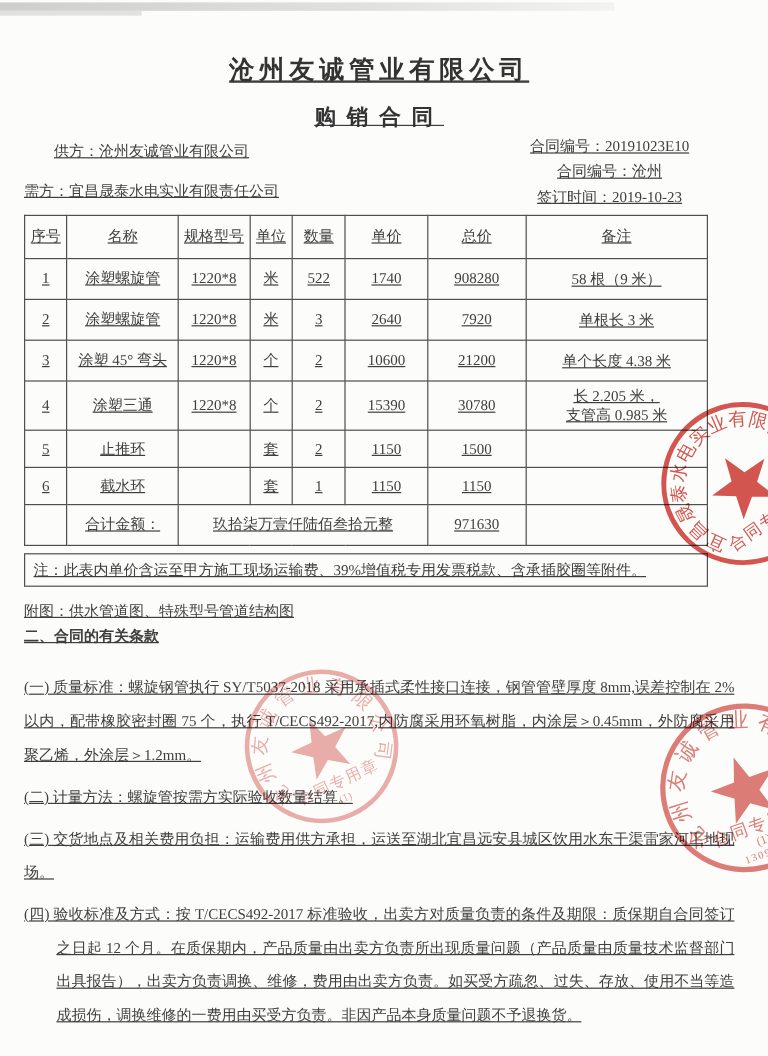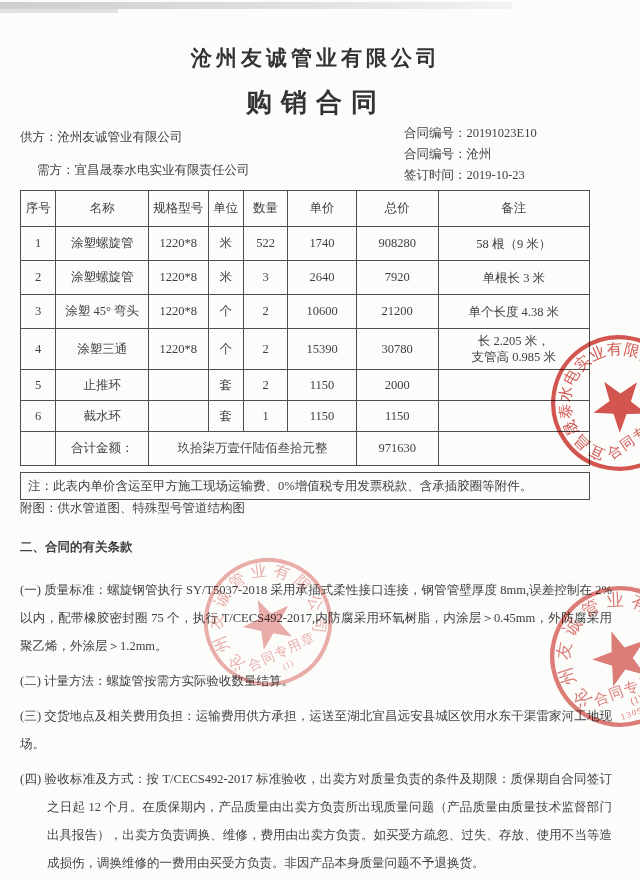--- a/index.html
+++ b/index.html
@@ -1,52 +1,52 @@
 <!DOCTYPE html>
 <html><head>
 <meta charset="utf-8">
 <style>
   html,body{margin:0;padding:0;}
   body{width:640px;height:880px;overflow:hidden;background:#e9e9e9;}
   .page{position:relative;width:640px;height:880px;overflow:hidden;
         background:#fcfcfb;color:#3f3f3f;
-        font-family:"Liberation Serif","DejaVu Serif",serif;font-size:12.5px;}
+        font-family:"Liberation Serif","DejaVu Serif",serif;font-size:12.5px;text-decoration:underline;}
   .scan-top{position:absolute;top:2px;left:0;width:80%;height:7px;
         background:linear-gradient(to right,#c6c6c6,#dcdcdc 60%,#f1f1f1);opacity:.85;}
   .scan-top2{position:absolute;top:9px;left:0;width:118px;height:4px;background:#dadada;opacity:.8;}
 
   .content{position:relative;padding:0 28px 0 20px;}
 
   .title{margin-top:44px;text-align:center;font-size:21px;font-weight:600;
          letter-spacing:4px;color:#333;}
-  .subtitle{margin-top:13px;text-align:center;font-size:26px;font-weight:600;
+  .subtitle{margin-top:13px;text-align:center;font-size:18px;font-weight:600;
          letter-spacing:9px;color:#333;}
 
-  .info-row{display:flex;justify-content:space-between;margin-top:8px;}
+  .info-row{display:flex;justify-content:space-between;margin-top:8px;text-align:center;}
   .info-left .line{line-height:18px;}
-  .info-left .line + .line{margin-top:15px;margin-left:17px;}
+  .info-left .line + .line{margin-top:15px;}
   .info-right{margin-top:-5px;width:208px;}
   .info-right .line{line-height:21px;}
 
   .sec-title{margin-top:7px;font-weight:700;}
 
   table.goods{border-collapse:collapse;width:570px;margin-top:4px;table-layout:fixed;}
   table.goods th,table.goods td{border:1px solid #4f4f4f;text-align:center;
         padding:2px 3px;font-weight:normal;vertical-align:middle;}
   table.goods th{height:31px;}
   table.goods td{height:29px;}
   tr.row-4 td{height:36px;}
   tr.row-5 td,tr.row-6 td{height:26px;}
   td.remark-cell{white-space:pre-line;line-height:16px;}
   .c-no{width:35px;}.c-name{width:92px;}.c-spec{width:59px;}.c-unit{width:35px;}
   .c-qty{width:44px;}.c-price{width:68px;}.c-total{width:81px;}.c-remark{width:150px;}
 
   .note-box{width:554px;border:1px solid #4f4f4f;margin-top:6px;padding:5px 7px;line-height:16px;}
 
-  .attach{margin-top:0;}
+  .attach{margin-top:12px;}
   .clauses{margin-top:20px;}
   .clauses p{margin:0 0 7px 0;line-height:28px;text-align:justify;}
   .clauses p.hang{padding-left:27px;text-indent:-27px;}
 
   .stamp{position:absolute;mix-blend-mode:multiply;pointer-events:none;}
   .stamp svg{display:block;width:100%;height:100%;}
   .stamp-buyer{left:549px;top:333px;width:140px;height:140px;
         transform:rotate(-35deg);opacity:.88;}
   .stamp-light{left:202px;top:556px;width:132px;height:132px;
         transform:rotate(-25deg);opacity:.42;}
@@ -156,21 +156,21 @@
         <td class="remark-cell">长 2.205 米，
 支管高 0.985 米</td>
       </tr>
       <tr class="row-5">
         <td>5</td>
         <td>止推环</td>
         <td></td>
         <td>套</td>
         <td>2</td>
         <td>1150</td>
-        <td>2000</td>
+        <td>1500</td>
         <td class="remark-cell"></td>
       </tr>
       <tr class="row-6">
         <td>6</td>
         <td>截水环</td>
         <td></td>
         <td>套</td>
         <td>1</td>
         <td>1150</td>
         <td>1150</td>
@@ -179,24 +179,24 @@
       <tr>
         <td></td>
         <td>合计金额：</td>
         <td colspan="4">玖拾柒万壹仟陆佰叁拾元整</td>
         <td>971630</td>
         <td></td>
       </tr>
     </tbody>
       </table>
 
-    <div class="note-box">注：此表内单价含运至甲方施工现场运输费、0%增值税专用发票税款、含承插胶圈等附件。</div>
+    <div class="note-box">注：此表内单价含运至甲方施工现场运输费、39%增值税专用发票税款、含承插胶圈等附件。</div>
 
     <div class="attach">附图：供水管道图、特殊型号管道结构图</div>
-    <div class="sec-title" style="margin-top:22px;">二、合同的有关条款</div>
+    <div class="sec-title" style="margin-top:4px;">二、合同的有关条款</div>
 
     <div class="clauses">
       <p>(一) 质量标准：螺旋钢管执行 SY/T5037-2018 采用承插式柔性接口连接，钢管管壁厚度 8mm,误差控制在 2%以内，配带橡胶密封圈 75 个，执行 T/CECS492-2017,内防腐采用环氧树脂，内涂层＞0.45mm，外防腐采用聚乙烯，外涂层＞1.2mm。</p>
       <p>(二) 计量方法：螺旋管按需方实际验收数量结算。</p>
       <p>(三) 交货地点及相关费用负担：运输费用供方承担，运送至湖北宜昌远安县城区饮用水东干渠雷家河工地现场。</p>
       <p class="hang">(四) 验收标准及方式：按 T/CECS492-2017 标准验收，出卖方对质量负责的条件及期限：质保期自合同签订之日起 12 个月。在质保期内，产品质量由出卖方负责所出现质量问题（产品质量由质量技术监督部门出具报告），出卖方负责调换、维修，费用由出卖方负责。如买受方疏忽、过失、存放、使用不当等造成损伤，调换维修的一费用由买受方负责。非因产品本身质量问题不予退换货。</p>
 
     </div>
   </div>
 

